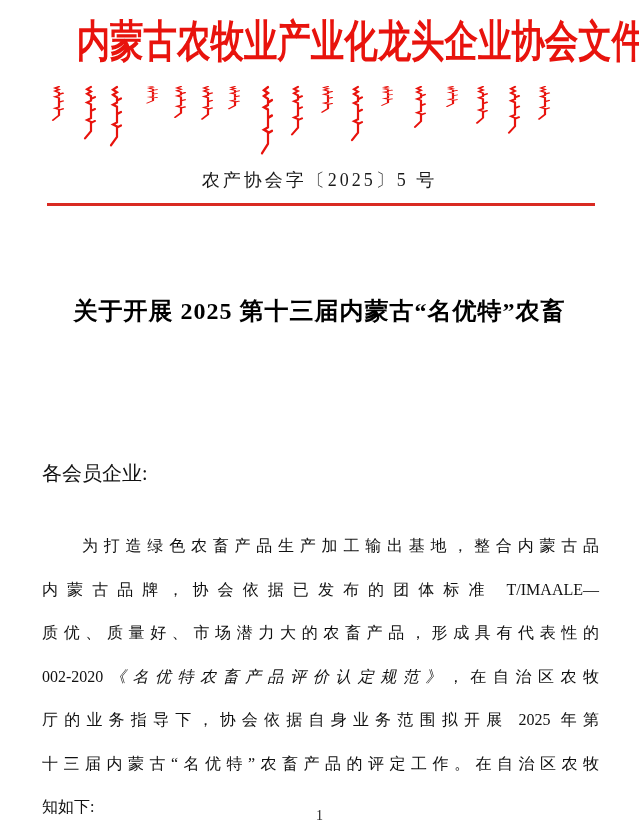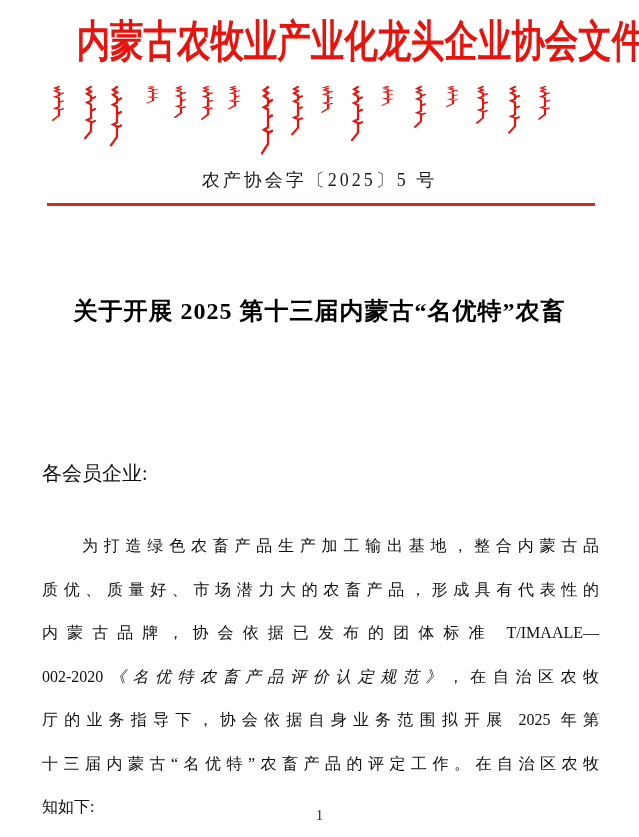--- a/index.html
+++ b/index.html
@@ -141,22 +141,22 @@
   <div class="red-divider"></div>
 
   <div class="doc-title">
     <div>关于开展 2025 第十三届内蒙古“名优特”农畜</div>
   </div>
 
   <div class="salutation">各会员企业:</div>
 
   <div class="paragraph">
     <div class="para-line first">为打造绿色农畜产品生产加工输出基地，整合内蒙古品</div>
+    <div class="para-line">内蒙古品牌，协会依据已发布的团体标准 T/IMAALE—</div>
     <div class="para-line">质优、质量好、市场潜力大的农畜产品，形成具有代表性的</div>
-    <div class="para-line">内蒙古品牌，协会依据已发布的团体标准 T/IMAALE—</div>
     <div class="para-line">
       <span>002-2020</span><span class="book-title">《名优特农畜产品评价认定规范》</span><span>，在自治区农牧</span>
     </div>
     <div class="para-line">厅的业务指导下，协会依据自身业务范围拟开展 2025 年第</div>
     <div class="para-line">十三届内蒙古“名优特”农畜产品的评定工作。在自治区农牧</div>
     <div class="para-line last">知如下:</div>
   </div>
 
   <div class="page-number">1</div>
 

